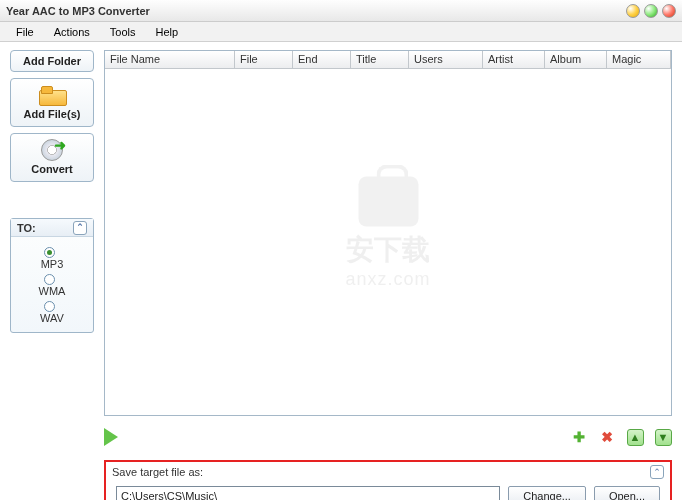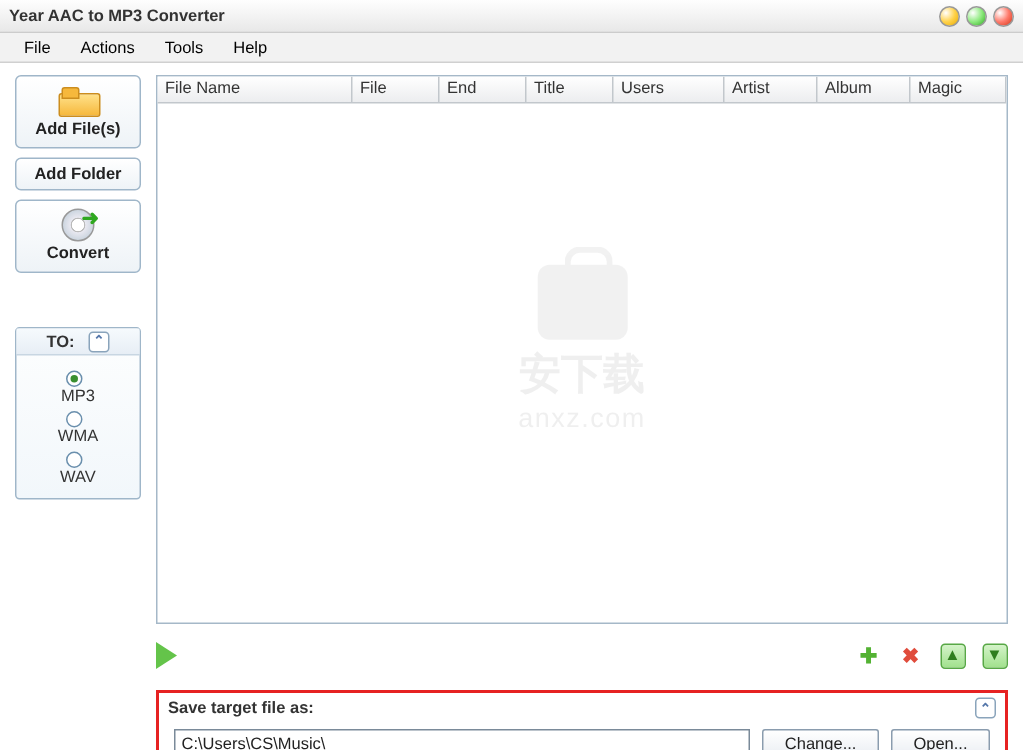--- a/index.html
+++ b/index.html
@@ -25,21 +25,21 @@
 
 
 .folder-icon { width: 26px; height: 18px; position: relative; }
 .folder-icon::before { content: ""; position: absolute; top: 4px; left: 0; width: 26px; height: 14px; background: linear-gradient(#ffe18a,#f6b83c); border: 1px solid #cc8d1e; border-radius: 2px; }
 .folder-icon::after { content: ""; position: absolute; top: 0; left: 2px; width: 10px; height: 6px; background: #f6b83c; border: 1px solid #cc8d1e; border-radius: 2px 2px 0 0; }
 .folder-icon .plus { position: absolute; top: 6px; left: 8px; width: 10px; height: 10px; }
 .cd-icon { width: 22px; height: 22px; border-radius: 50%; background: radial-gradient(circle,#fff 0 28%, #bbb 30% 33%, #e8e8f0 36%, #cdd6e0 70%); border: 1px solid #999; position: relative; }
 .cd-icon .arrow { position: absolute; top: -3px; right: -4px; color: #2ea81f; font-size: 14px; font-weight: bold; }
 
 .panel { border: 1px solid #9fb6c9; border-radius: 3px; background: linear-gradient(#fdfefe,#f2f7fb); margin-top: 30px; padding-bottom: 8px; }
-.panel-head { height: 18px; display: flex; align-items: center; padding: 0 20px; font-weight: bold; color: #333; border-bottom: 1px solid #c8d6e2; background: linear-gradient(#f6fafd,#e7eef5);}
+.panel-head { height: 18px; display: flex; align-items: center; padding: 0 6px; font-weight: bold; color: #333; border-bottom: 1px solid #c8d6e2; background: linear-gradient(#f6fafd,#e7eef5);}
 .chev { width: 14px; height: 14px; border: 1px solid #8aa4bb; border-radius: 3px; background: #fff; display: flex; align-items: center; justify-content: center; margin-left: auto; color: #5577aa; font-size: 9px; line-height: 1;}
 .radio-row { display: flex; align-items: center; padding: 4px 8px 0 8px; color: #333; flex-direction: column; }
 .radio { width: 11px; height: 11px; border: 1px solid #6a8fad; border-radius: 50%; margin-right: 5px; background: #fff; display: inline-flex; align-items: center; justify-content: center;}
 .radio.checked::after { content: ""; width: 5px; height: 5px; background: #3a8f2f; border-radius: 50%; }
 
 
 .rightcol { flex: 1; margin-left: 10px; display: flex; flex-direction: column; justify-content: flex-end; }
 .listframe { flex: 1; border: 1px solid #a5b8c8; background: #fff; position: relative; overflow: hidden;}
 .listhead { height: 18px; display: flex; background: linear-gradient(#fff,#ecedef); border-bottom: 1px solid #c2c7cc; }
 .colh { border-right: 1px solid #c2c7cc; padding: 2px 5px; color: #333; white-space: nowrap; overflow: hidden; }
@@ -53,21 +53,21 @@
 .actionrow { height: 30px; margin: 6px 10px 0 104px; display: flex; align-items: center; }
 .play { width: 0; height: 0; border-left: 14px solid #64c44a; border-top: 9px solid transparent; border-bottom: 9px solid transparent; }
 .spacer { flex: 1; }
 .smallbtn { width: 18px; height: 18px; margin-left: 10px; display: flex; align-items: center; justify-content: center; font-weight: bold; font-size: 14px; }
 .plus { color: #53b233; }
 .cross { color: #e04c3c; }
 .arrbox { width: 17px; height: 17px; border: 1px solid #58a846; background: linear-gradient(#d4f3c9,#a1e18d); border-radius: 3px; display: flex; align-items: center; justify-content: center; color: #2f7e1f; }
 
 
 .savebox { margin: 8px 10px 6px 104px; border: 2px solid #e62222; padding-bottom: 8px; }
-.save-head { height: 18px; display: flex; align-items: center; padding: 2px 6px 0 6px; color: #333; font-weight: bold; }
+.save-head { height: 18px; display: flex; align-items: center; padding: 2px 6px 0 6px; color: #333; }
 .save-body { display: flex; align-items: center; padding: 6px 10px 0 10px; gap: 8px; }
 .pathinput { flex: 1; height: 20px; border: 1px solid #7a8a99; background: #fff; padding: 2px 4px; color: #222; }
 .txtbtn { height: 20px; border: 1px solid #8a9cae; background: linear-gradient(#fff,#e9edf2); padding: 2px 14px; border-radius: 2px; color: #222; }
 </style>
 </head>
 <body>
 
 <div class="titlebar">
   <span class="title">Year AAC to MP3 Converter</span>
   <span class="wbtn min"></span>
@@ -78,31 +78,31 @@
 <div class="menubar">
   <div class="mitem">File</div>
   <div class="mitem">Actions</div>
   <div class="mitem">Tools</div>
   <div class="mitem">Help</div>
 </div>
 
 <div class="content">
   <div class="leftcol">
 
+    <div class="bigbtn" style="padding:4px 2px">
+      <span>Add Folder</span>
+    </div>
+
     <div class="bigbtn">
       <div class="icon">
         <div class="folder-icon">
             <span class="plus"></span>
           </div>
       </div>
       <span>Add File(s)</span>
-    </div>
-
-    <div class="bigbtn" style="padding:4px 2px">
-      <span>Add Folder</span>
     </div>
 
     <div class="bigbtn">
       <div class="icon">
         <div class="cd-icon">
             <span class="arrow">➜</span>
           </div>
       </div>
       <span>Convert</span>
     </div>

